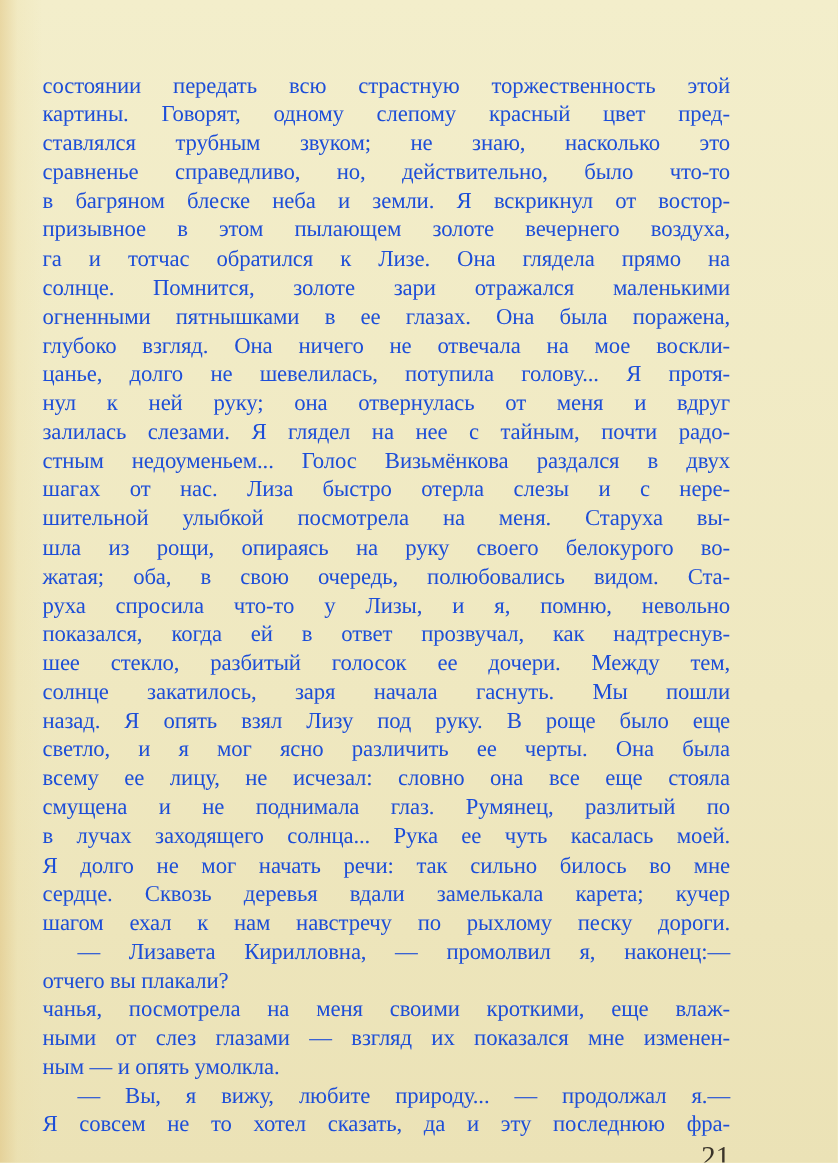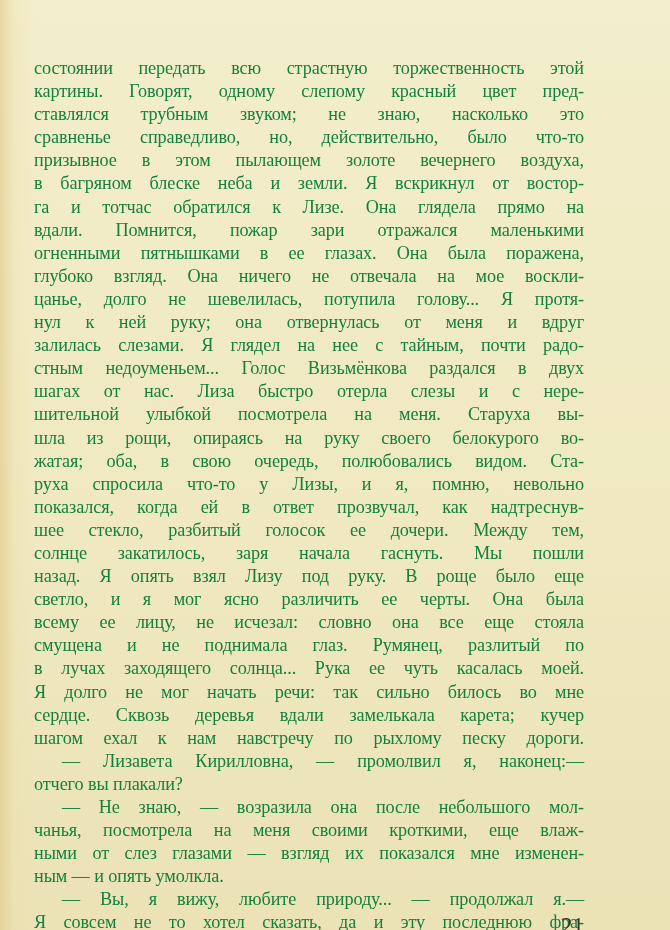--- a/index.html
+++ b/index.html
@@ -20,21 +20,21 @@
     width: 550px;
   }
   .line {
     height: 23.1px;
     line-height: 23.1px;
     font-size: 18.2px;
     white-space: nowrap;
     text-align: justify;
     text-align-last: justify;
     letter-spacing: -0.1px;
-    color: #15803d;
+    color: #1d4ed8;
   }
   .line.last { text-align-last: left; }
   .line.indent { padding-left: 28px; }
   .page-number {
     position: absolute;
     left: 560px;
     top: 878px;
     width: 24px;
     text-align: right;
     font-size: 23px;
@@ -43,24 +43,24 @@
   }
 </style>
 </head>
 <body>
 
 <div class="page">
   <div class="line">состоянии передать всю страстную торжественность этой</div>
   <div class="line">картины. Говорят, одному слепому красный цвет пред-</div>
   <div class="line">ставлялся трубным звуком; не знаю, насколько это</div>
   <div class="line">сравненье справедливо, но, действительно, было что-то</div>
+  <div class="line">в багряном блеске неба и земли. Я вскрикнул от востор-</div>
   <div class="line">призывное в этом пылающем золоте вечернего воздуха,</div>
-  <div class="line">в багряном блеске неба и земли. Я вскрикнул от востор-</div>
   <div class="line">га и тотчас обратился к Лизе. Она глядела прямо на</div>
-  <div class="line">вдали. Помнится, пожар зари отражался маленькими</div>
+  <div class="line">солнце. Помнится, золоте зари отражался маленькими</div>
   <div class="line">огненными пятнышками в ее глазах. Она была поражена,</div>
   <div class="line">глубоко взгляд. Она ничего не отвечала на мое воскли-</div>
   <div class="line">цанье, долго не шевелилась, потупила голову... Я протя-</div>
   <div class="line">нул к ней руку; она отвернулась от меня и вдруг</div>
   <div class="line">залилась слезами. Я глядел на нее с тайным, почти радо-</div>
   <div class="line">стным недоуменьем... Голос Визьмёнкова раздался в двух</div>
   <div class="line">шагах от нас. Лиза быстро отерла слезы и с нере-</div>
   <div class="line">шительной улыбкой посмотрела на меня. Старуха вы-</div>
   <div class="line">шла из рощи, опираясь на руку своего белокурого во-</div>
   <div class="line">жатая; оба, в свою очередь, полюбовались видом. Ста-</div>
@@ -71,21 +71,20 @@
   <div class="line">назад. Я опять взял Лизу под руку. В роще было еще</div>
   <div class="line">светло, и я мог ясно различить ее черты. Она была</div>
   <div class="line">всему ее лицу, не исчезал: словно она все еще стояла</div>
   <div class="line">смущена и не поднимала глаз. Румянец, разлитый по</div>
   <div class="line">в лучах заходящего солнца... Рука ее чуть касалась моей.</div>
   <div class="line">Я долго не мог начать речи: так сильно билось во мне</div>
   <div class="line">сердце. Сквозь деревья вдали замелькала карета; кучер</div>
   <div class="line">шагом ехал к нам навстречу по рыхлому песку дороги.</div>
   <div class="line indent">— Лизавета Кирилловна, — промолвил я, наконец:—</div>
   <div class="line last">отчего вы плакали?</div>
-  <div class="line indent">— Не знаю, — возразила она после небольшого мол-</div>
   <div class="line">чанья, посмотрела на меня своими кроткими, еще влаж-</div>
   <div class="line">ными от слез глазами — взгляд их показался мне изменен-</div>
   <div class="line last">ным — и опять умолкла.</div>
   <div class="line indent">— Вы, я вижу, любите природу... — продолжал я.—</div>
   <div class="line">Я совсем не то хотел сказать, да и эту последнюю фра-</div>
 </div>
 
 <div class="page-number">21</div>
 
 </body></html>

